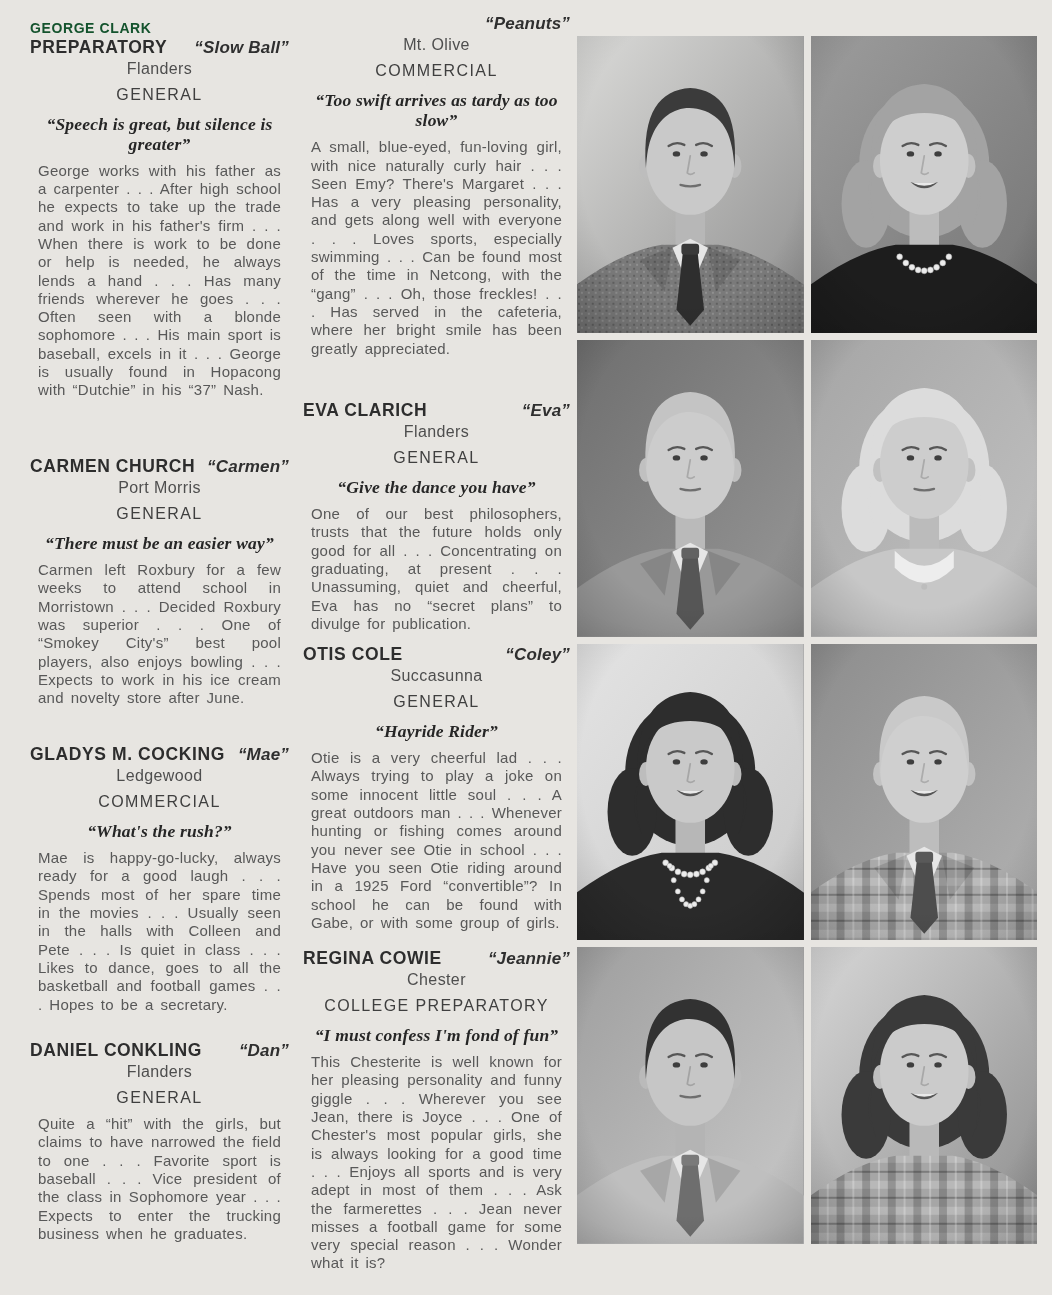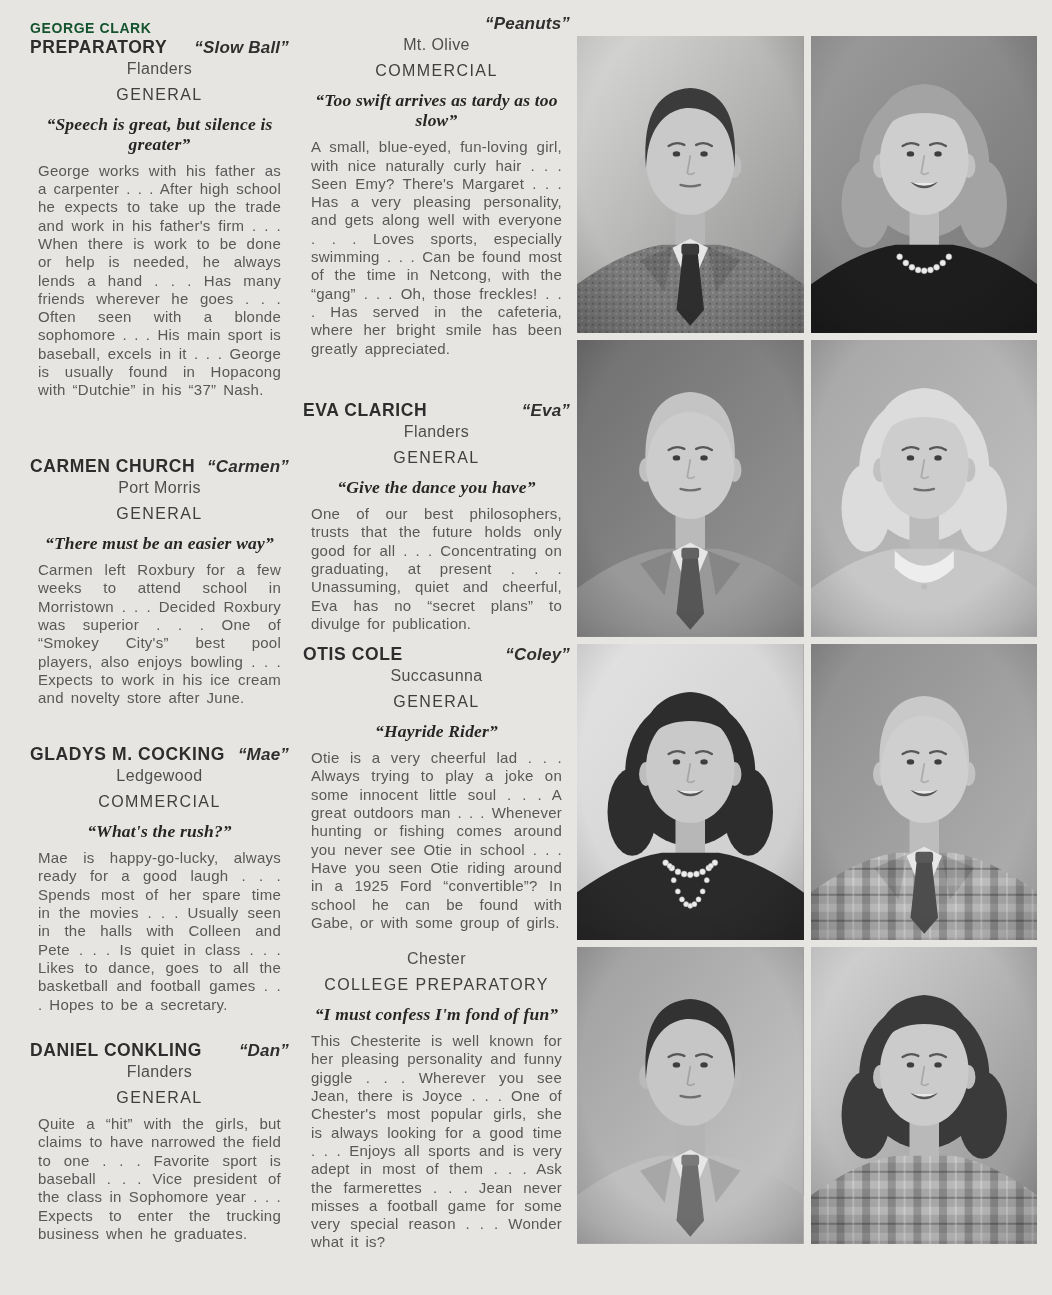--- a/index.html
+++ b/index.html
@@ -121,20 +121,24 @@
         <div class="name-row">
           <span class="name">OTIS COLE</span>
           <span class="nick">“Coley”</span>
         </div>
         <div class="town">Succasunna</div>
         <div class="curr">GENERAL</div>
         <div class="quote">“Hayride Rider”</div>
         <p class="bio">Otie is a very cheerful lad . . . Always trying to play a joke on some innocent little soul . . . A great outdoors man . . . Whenever hunting or fishing comes around you never see Otie in school . . . Have you seen Otie riding around in a 1925 Ford “convertible”? In school he can be found with Gabe, or with some group of girls.</p>
       </section>
       <section class="entry pos-m3">
+        <div class="name-row">
+          <span class="name">REGINA COWIE</span>
+          <span class="nick">“Jeannie”</span>
+        </div>
         <div class="town">Chester</div>
         <div class="curr">COLLEGE PREPARATORY</div>
         <div class="quote">“I must confess I'm fond of fun”</div>
         <p class="bio">This Chesterite is well known for her pleasing personality and funny giggle . . . Wherever you see Jean, there is Joyce . . . One of Chester's most popular girls, she is always looking for a good time . . . Enjoys all sports and is very adept in most of them . . . Ask the farmerettes . . . Jean never misses a football game for some very special reason . . . Wonder what it is?</p>
       </section>
     </div>
   <div class="photo-grid" id="photoGrid">
       <div class="photo" title="Young man, dark side-parted hair, tweed jacket, white shirt and dark tie">
         <svg viewBox="0 0 230 297" preserveAspectRatio="none" role="img" aria-label="Young man, dark side-parted hair, tweed jacket, white shirt and dark tie">
           <defs>

